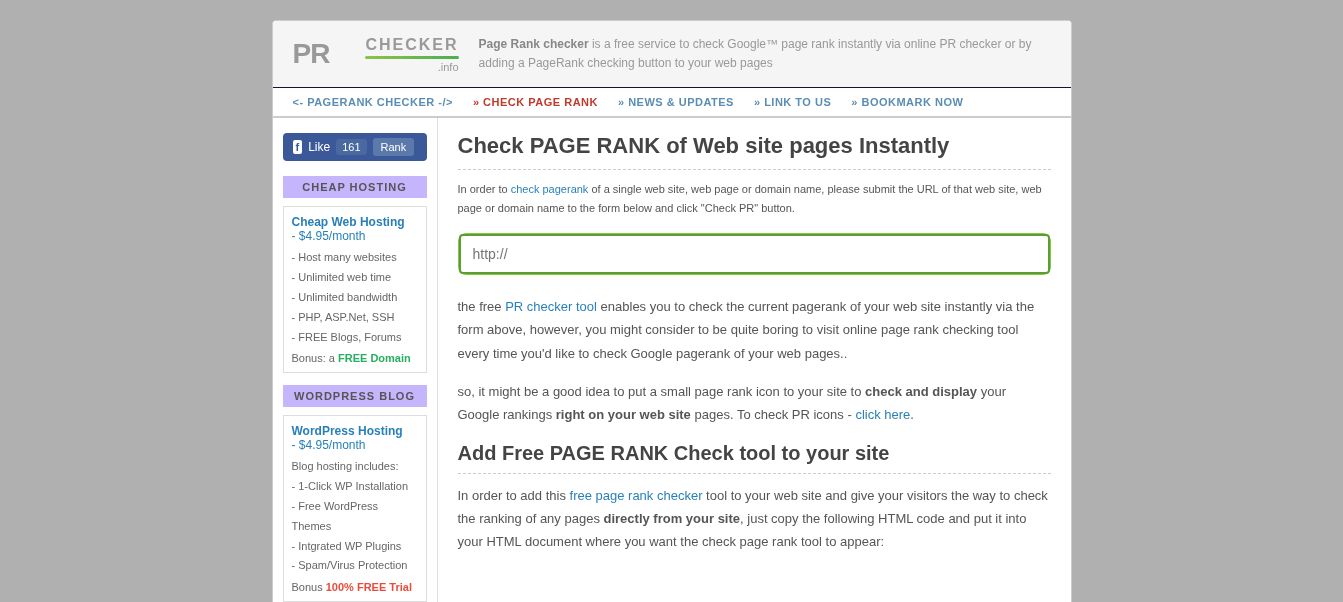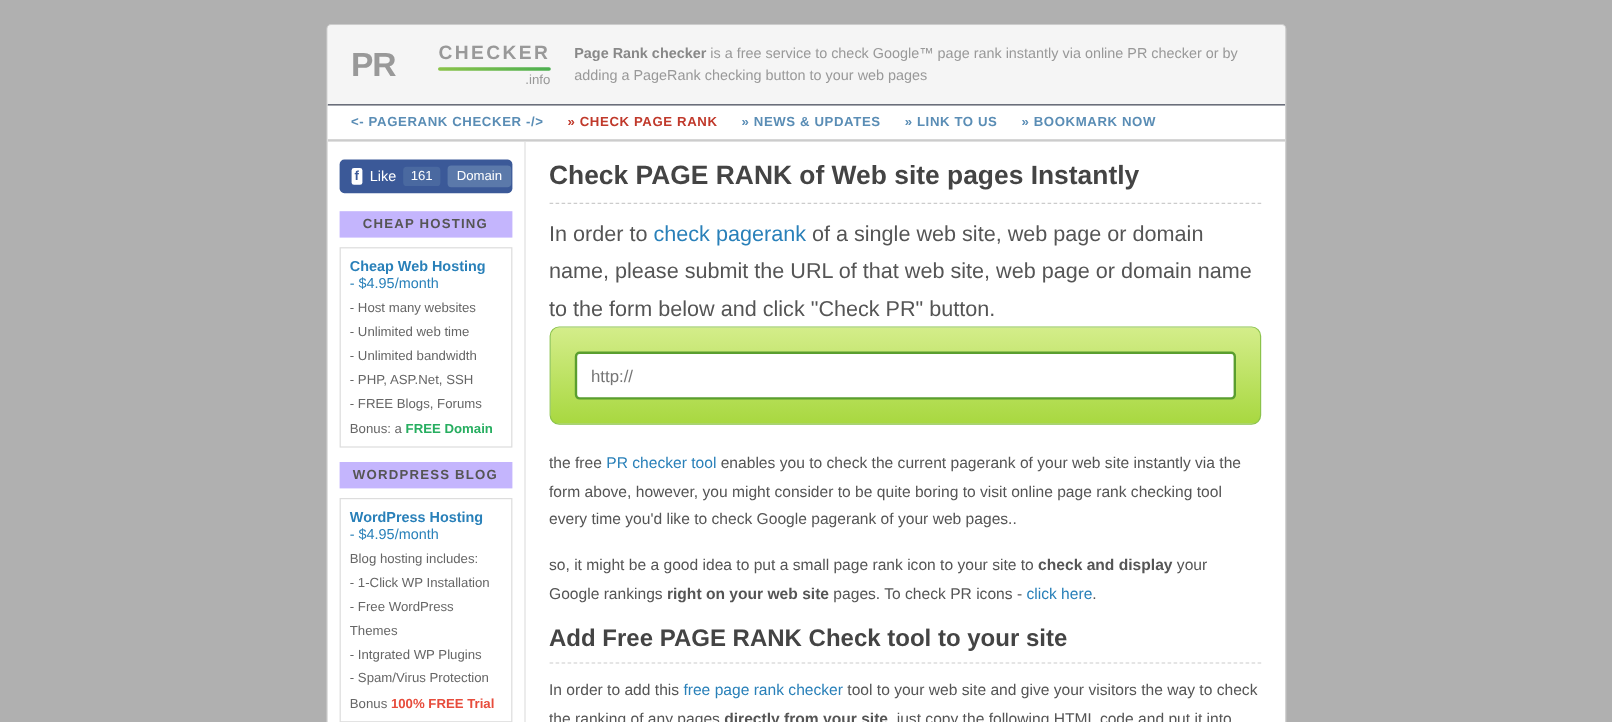--- a/index.html
+++ b/index.html
@@ -192,34 +192,34 @@
     }
     .main-title {
       font-size: 22px;
       font-weight: bold;
       color: #444;
       margin-bottom: 10px;
       border-bottom: 1px dashed #ccc;
       padding-bottom: 10px;
     }
     .intro-text {
-      font-size: 18px;
+      font-size: 11px;
       color: #555;
       line-height: 1.7;
+      margin-bottom: 15px;
     }
     .intro-text a {
       color: #2980b9;
       text-decoration: none;
     }
     
     .check-pr-box {
       background: linear-gradient(to bottom, #d4ed8a, #a8d840);
       border: 1px solid #8bc34a;
       border-radius: 8px;
-      padding: 20px;
       margin-bottom: 20px;
       display: flex;
       align-items: flex-end;
       gap: 10px;
     }
     .check-pr-input {
       flex: 1;
       padding: 10px 12px;
       font-size: 14px;
       border: 2px solid #5a9e2f;
@@ -298,21 +298,21 @@
   </div>
 
   <div class="content-layout">
 
     <div class="sidebar">
 
       <div class="fb-like">
         <span class="fb-icon">f</span>
         <span>Like</span>
         <span class="fb-count">161</span>
-        <span class="fb-share">Domain</span>
+        <span class="fb-share">Rank</span>
       </div>
 
       <div class="sidebar-section">
         <div class="sidebar-section-title">CHEAP HOSTING</div>
         <div class="hosting-box">
           <a href="#">Cheap Web Hosting</a><br>
           <span class="price">- $4.95/month</span>
           <ul>
             <li>- Host many websites</li>
             <li>- Unlimited web time</li>

